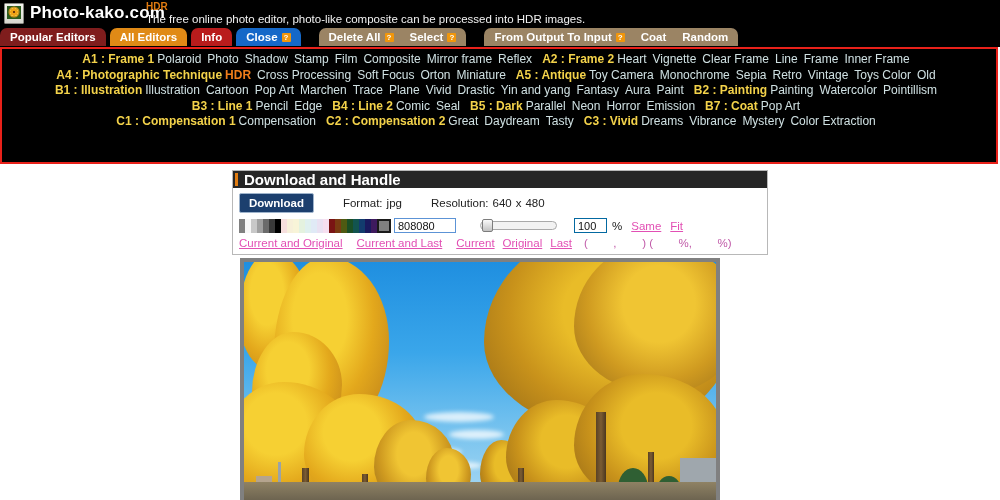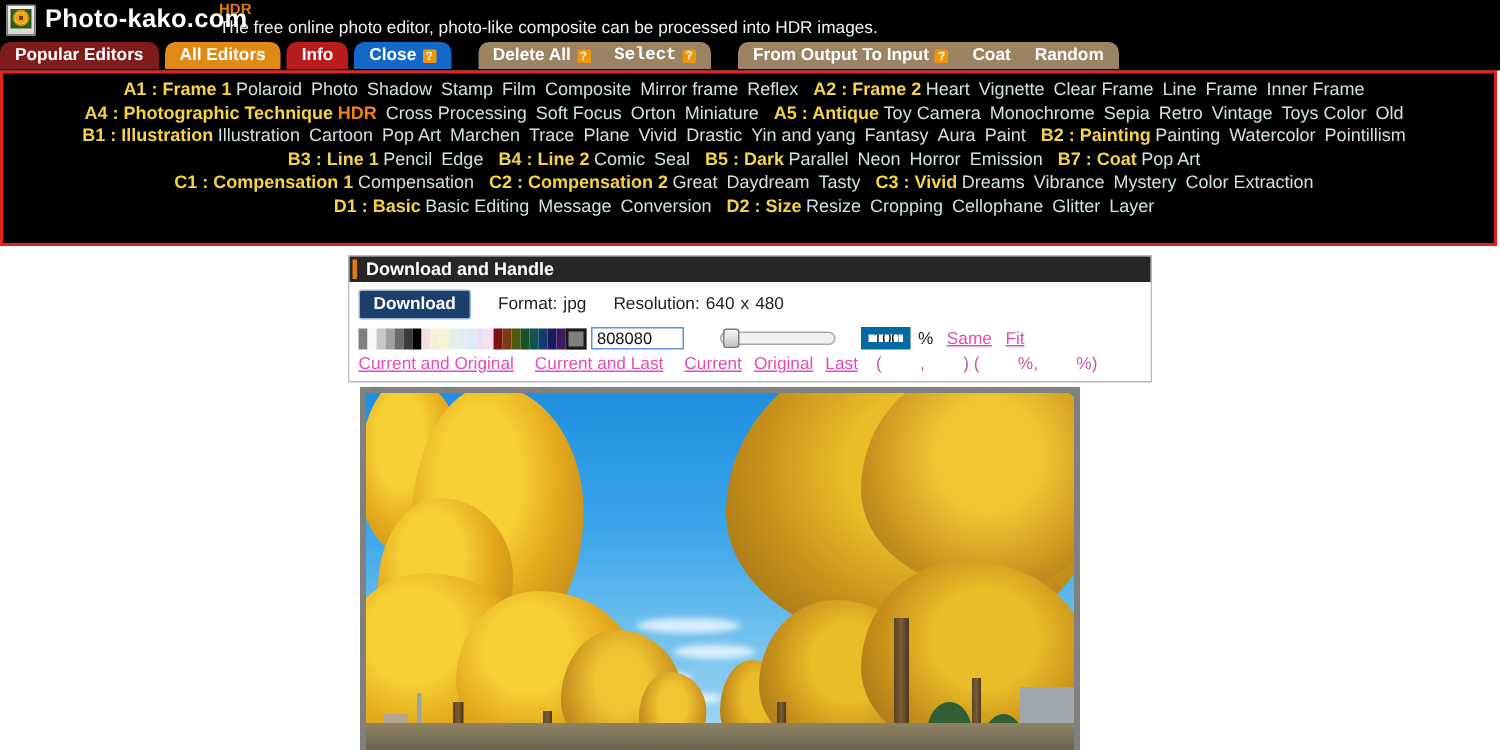--- a/index.html
+++ b/index.html
@@ -158,37 +158,37 @@
     left: 232px; top: 4px;
     width: 536px;
     background: #ffffff;
     border: 1px solid #b8b8b8;
   }
   #panel-title {
     position: relative;
     height: 17px;
     background: #262626;
     color: #ffffff;
-    font-size: 12px;
+    font-size: 15px;
     font-weight: bold;
     line-height: 17px;
     padding-left: 11px;
   }
   #panel-title::before {
     content: "";
     position: absolute; left: 2px; top: 2px;
     width: 3px; height: 13px;
     background: #e07b10;
   }
   #panel-body {
     padding: 5px 6px 4px 6px;
     background: #ffffff;
   }
   .row1 {
-    display: flex; align-items: center; gap: 0;
+    display: flex; align-items: center; gap: 11px;
     margin-bottom: 5px;
   }
   #download-btn {
     background: #1c3f6e;
     color: #ffffff;
     font-size: 11.5px;
     font-weight: bold;
     border: 1px solid #9fb4cc;
     border-radius: 2px;
     padding: 3px 9px;
@@ -247,21 +247,21 @@
     background: linear-gradient(#fafafa, #c2c2c2);
     border: 1px solid #7c7c7c;
     border-radius: 2px;
     cursor: pointer;
   }
   #pctfield {
     width: 33px; height: 15px;
     margin-left: 17px;
     font-size: 11px;
     color: #111;
-    border: 5px solid #0369a1;
+    border: 1px solid #0369a1;
     padding: 0 3px;
     text-align: left;
     background: #ffffff;
   }
   .pct-sign {
     font-size: 11.5px; color: #222;
     margin-left: 5px;
   }
   .plink {
     color: #e24fb4;
@@ -365,21 +365,21 @@
       <span>Info</span>
     </div>
     <div class="tab blue">
       <span>Close</span>
       <span class="qmark">?</span>
     </div>
     <div class="tab tan gap" style="border-radius: 7px 0px 0px; margin-right: 0px;">
       <span>Delete All</span>
       <span class="qmark">?</span>
     </div>
-    <div class="tab tan" style="margin-left: -4px; border-radius: 0px 7px 0px 0px; font-family: Liberation Mono, monospace;">
+    <div class="tab tan" style="margin-left: -4px; border-radius: 0px 7px 0px 0px;">
       <span>Select</span>
       <span class="qmark">?</span>
     </div>
     <div class="tab tan gap" style="border-radius: 7px 0px 0px; margin-right: 0px;">
       <span>From Output To Input</span>
       <span class="qmark">?</span>
     </div>
     <div class="tab tan" style="margin-left: -4px; border-radius: 0px; margin-right: 0px;">
       <span>Coat</span>
     </div>
@@ -387,21 +387,20 @@
       <span>Random</span>
     </div>
   </div>
 
 <div id="menu-panel">
     <div class="menu-row"><span class="grp">A1 : Frame 1</span><span class="mi">Polaroid</span><span class="mi">Photo</span><span class="mi">Shadow</span><span class="mi">Stamp</span><span class="mi">Film</span><span class="mi">Composite</span><span class="mi">Mirror frame</span><span class="mi">Reflex</span><span class="grp after">A2 : Frame 2</span><span class="mi">Heart</span><span class="mi">Vignette</span><span class="mi">Clear Frame</span><span class="mi">Line</span><span class="mi">Frame</span><span class="mi">Inner Frame</span></div>
     <div class="menu-row"><span class="grp">A4 : Photographic Technique</span><span class="mi hot">HDR</span><span class="mi">Cross Processing</span><span class="mi">Soft Focus</span><span class="mi">Orton</span><span class="mi">Miniature</span><span class="grp after">A5 : Antique</span><span class="mi">Toy Camera</span><span class="mi">Monochrome</span><span class="mi">Sepia</span><span class="mi">Retro</span><span class="mi">Vintage</span><span class="mi">Toys Color</span><span class="mi">Old</span></div>
     <div class="menu-row"><span class="grp">B1 : Illustration</span><span class="mi">Illustration</span><span class="mi">Cartoon</span><span class="mi">Pop Art</span><span class="mi">Marchen</span><span class="mi">Trace</span><span class="mi">Plane</span><span class="mi">Vivid</span><span class="mi">Drastic</span><span class="mi">Yin and yang</span><span class="mi">Fantasy</span><span class="mi">Aura</span><span class="mi">Paint</span><span class="grp after">B2 : Painting</span><span class="mi">Painting</span><span class="mi">Watercolor</span><span class="mi">Pointillism</span></div>
     <div class="menu-row"><span class="grp">B3 : Line 1</span><span class="mi">Pencil</span><span class="mi">Edge</span><span class="grp after">B4 : Line 2</span><span class="mi">Comic</span><span class="mi">Seal</span><span class="grp after">B5 : Dark</span><span class="mi">Parallel</span><span class="mi">Neon</span><span class="mi">Horror</span><span class="mi">Emission</span><span class="grp after">B7 : Coat</span><span class="mi">Pop Art</span></div>
     <div class="menu-row"><span class="grp">C1 : Compensation 1</span><span class="mi">Compensation</span><span class="grp after">C2 : Compensation 2</span><span class="mi">Great</span><span class="mi">Daydream</span><span class="mi">Tasty</span><span class="grp after">C3 : Vivid</span><span class="mi">Dreams</span><span class="mi">Vibrance</span><span class="mi">Mystery</span><span class="mi">Color Extraction</span></div>
-    <div class="menu-row"><span class="grp">D1 : Basic</span><span class="mi">Basic Editing</span><span class="mi">Message</span><span class="mi">Conversion</span><span class="grp after">D2 : Size</span><span class="mi">Resize</span><span class="mi">Cropping</span><span class="mi">Cellophane</span><span class="mi">Glitter</span><span class="mi">Layer</span></div>
   </div>
 
 <div id="body-area">
   <div id="left-gutter"></div>
   <div id="right-gutter"></div>
 
   <div id="panel">
     <div id="panel-title">Download and Handle</div>
     <div id="panel-body">
 

